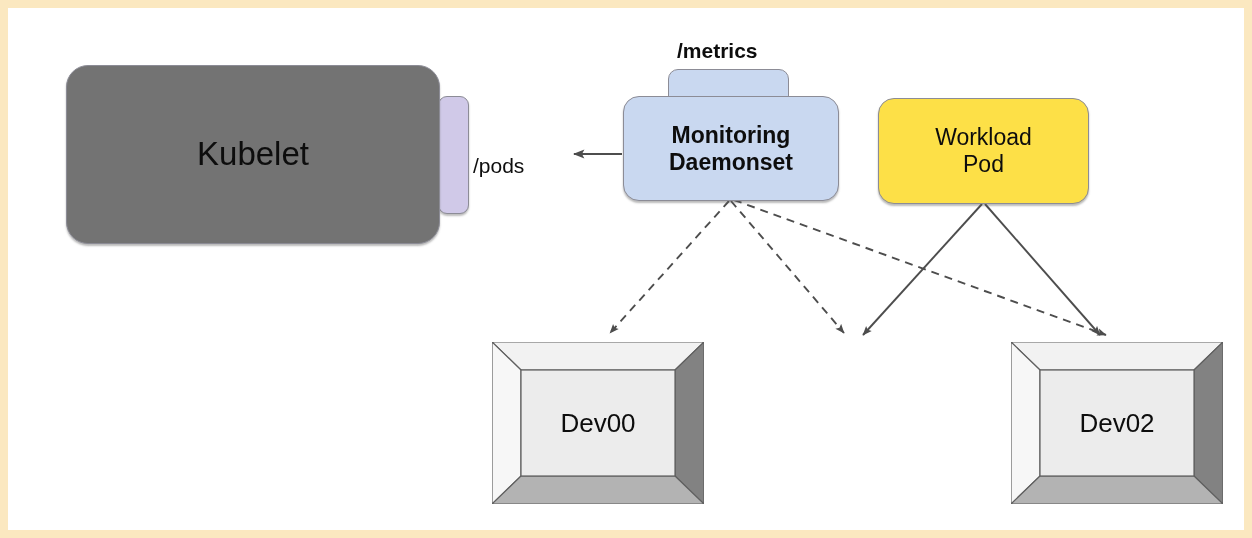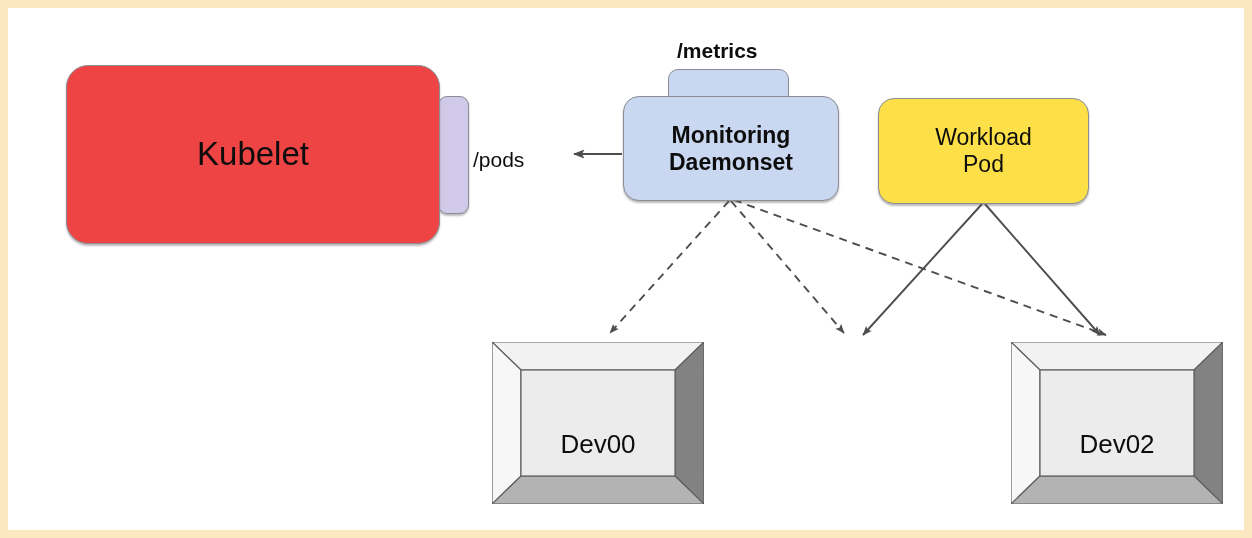--- a/index.html
+++ b/index.html
@@ -51,21 +51,21 @@
     line-height: 1.16;
     box-shadow: 0 2px 2px rgba(90,90,90,0.42);
   }
   .node .label { white-space: pre-line; }
 
   .kubelet {
     left: 58px;
     top: 57px;
     width: 374px;
     height: 179px;
-    background: #ef4444;
+    background: #737373;
     border-radius: 22px;
     font-size: 33px;
     z-index: 3;
   }
   .kubelet-nub {
     position: absolute;
     left: 430px;
     top: 88px;
     width: 31px;
     height: 118px;
@@ -111,21 +111,21 @@
   }
 
   
   .annotation {
     position: absolute;
     color: #0d0d0d;
     font-size: 21px;
     white-space: nowrap;
     z-index: 4;
   }
-  .ann-pods  { left: 465px; top: 140px; }
+  .ann-pods  { left: 465px; top: 146px; }
   .ann-metrics { left: 669px; top: 31px; font-weight: bold; }
 
   
   .device {
     position: absolute;
     width: 212px;
     height: 162px;
     z-index: 3;
   }
   .device svg { display: block; }
@@ -133,21 +133,20 @@
     position: absolute;
     left: 0;
     top: 0;
     width: 212px;
     height: 162px;
     display: flex;
     align-items: center;
     justify-content: center;
     font-size: 26px;
     color: #0d0d0d;
-    margin-top: 21px;
   }
   .dev0 { left: 484px; top: 334px; }
   .dev1 { left: 744px; top: 334px; }
   .dev2 { left: 1003px; top: 334px; }
 </style>
 </head>
 <body>
 
 <div id="canvas">
   <div id="paper">

